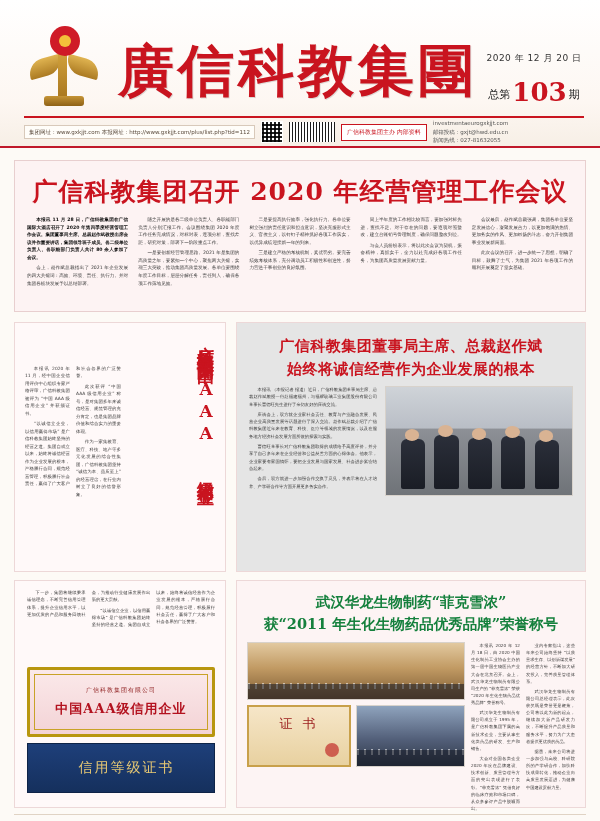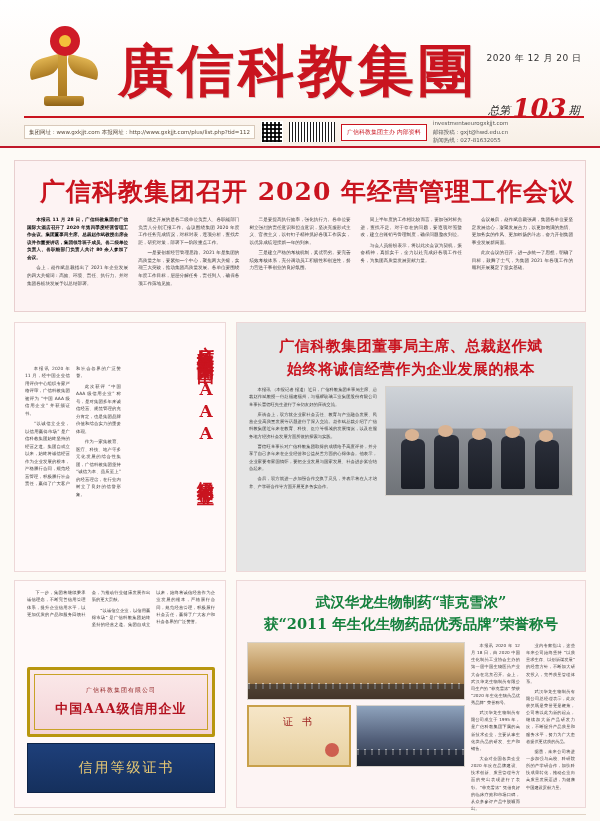--- a/index.html
+++ b/index.html
@@ -53,21 +53,21 @@
     font-family: "DejaVu Serif", "Liberation Serif", serif;
     font-size: 56px; font-weight: 700; color: #c9141f;
     letter-spacing: 4px; line-height: 80px; white-space: nowrap;
     text-shadow: 1px 1px 0 rgba(0,0,0,.12);
   }
   .mast-right {
     position: absolute; right: 16px; top: 52px; width: 100px; text-align: center;
     color: #222;
   }
   .mast-date { font-size: 9px; color: #333; letter-spacing: .5px; }
-  .mast-issue { margin-top: 28px; font-size: 11px; color: #222; font-style: italic; }
+  .mast-issue { margin-top: 12px; font-size: 11px; color: #222; }
   .mast-issue .num {
     font-family: "DejaVu Serif","Liberation Serif",serif;
     font-size: 26px; font-weight: 700; color: #c9141f; vertical-align: -3px; margin: 0 2px;
   }
   .mast-rule {
     position: absolute; left: 24px; right: 16px; top: 116px; height: 2px; background: #c9141f;
   }
   
   .info-strip {
     position: absolute; left: 24px; right: 16px; top: 120px; height: 24px;
@@ -94,21 +94,21 @@
     font-size: 6px; padding: 3px 5px; white-space: nowrap;
   }
   .info-grey { font-size: 5.5px; color: #555; line-height: 1.6; white-space: nowrap; }
   
   .lead {
     position: absolute; left: 14px; top: 160px; width: 572px; height: 152px;
     background: #fdf3f3;
     border: 1px solid #e8cfcf;
   }
   .lead-headline {
-    margin: 14px 10px 8px; text-align: right;
+    margin: 14px 10px 8px; text-align: center;
     font-family: "DejaVu Serif","Liberation Serif",serif;
     font-size: 25px; font-weight: 700; color: #c9141f; letter-spacing: 1px;
     white-space: nowrap;
   }
   .lead-body {
     margin: 0 12px; display: flex; gap: 10px;
     font-size: 4.6px; line-height: 1.65; color: #3a3a3a; text-align: justify;
   }
   .lead-body .col { flex: 1; }
   .lead-body .col p { margin: 0 0 3px; text-indent: 2em; }
@@ -209,21 +209,21 @@
   .br-row { display: flex; gap: 5px; margin-bottom: 5px; }
   .br-text { flex: 1; font-size: 4.2px; line-height: 1.7; color:#3a3a3a; text-align: justify; }
   .br-text p { margin: 0 0 3px; text-indent: 2em; }
   .award-cert {
     background: linear-gradient(180deg,#f6e6c8,#e8d1a0);
     border: 2px solid #c8a04a; position: relative;
     display:flex; align-items:flex-start; justify-content:center;
   }
   .award-cert .ac-t {
     margin-top: 8px; font-family:"DejaVu Serif","Liberation Serif",serif;
-    font-size: 10px; color:#9a1b1b; letter-spacing: 3px;
+    font-size: 13px; color:#9a1b1b; letter-spacing: 3px;
   }
   .award-cert .ac-seal {
     position:absolute; right: 10px; bottom: 8px; width: 14px; height: 14px;
     border-radius: 50%; background: rgba(190,30,30,.65);
   }
   .grp-photo { background: linear-gradient(180deg,#8fa3bd 0%,#53607a 55%,#2e3646 100%); }
   .hall-photo { background: linear-gradient(180deg,#e2c9a0 0%,#c19a63 45%,#7d5b33 100%); }
   .tiny-strip {
     position:absolute; left:0; right:0; bottom:0; height: 26%;
     background: rgba(20,24,34,.55);

